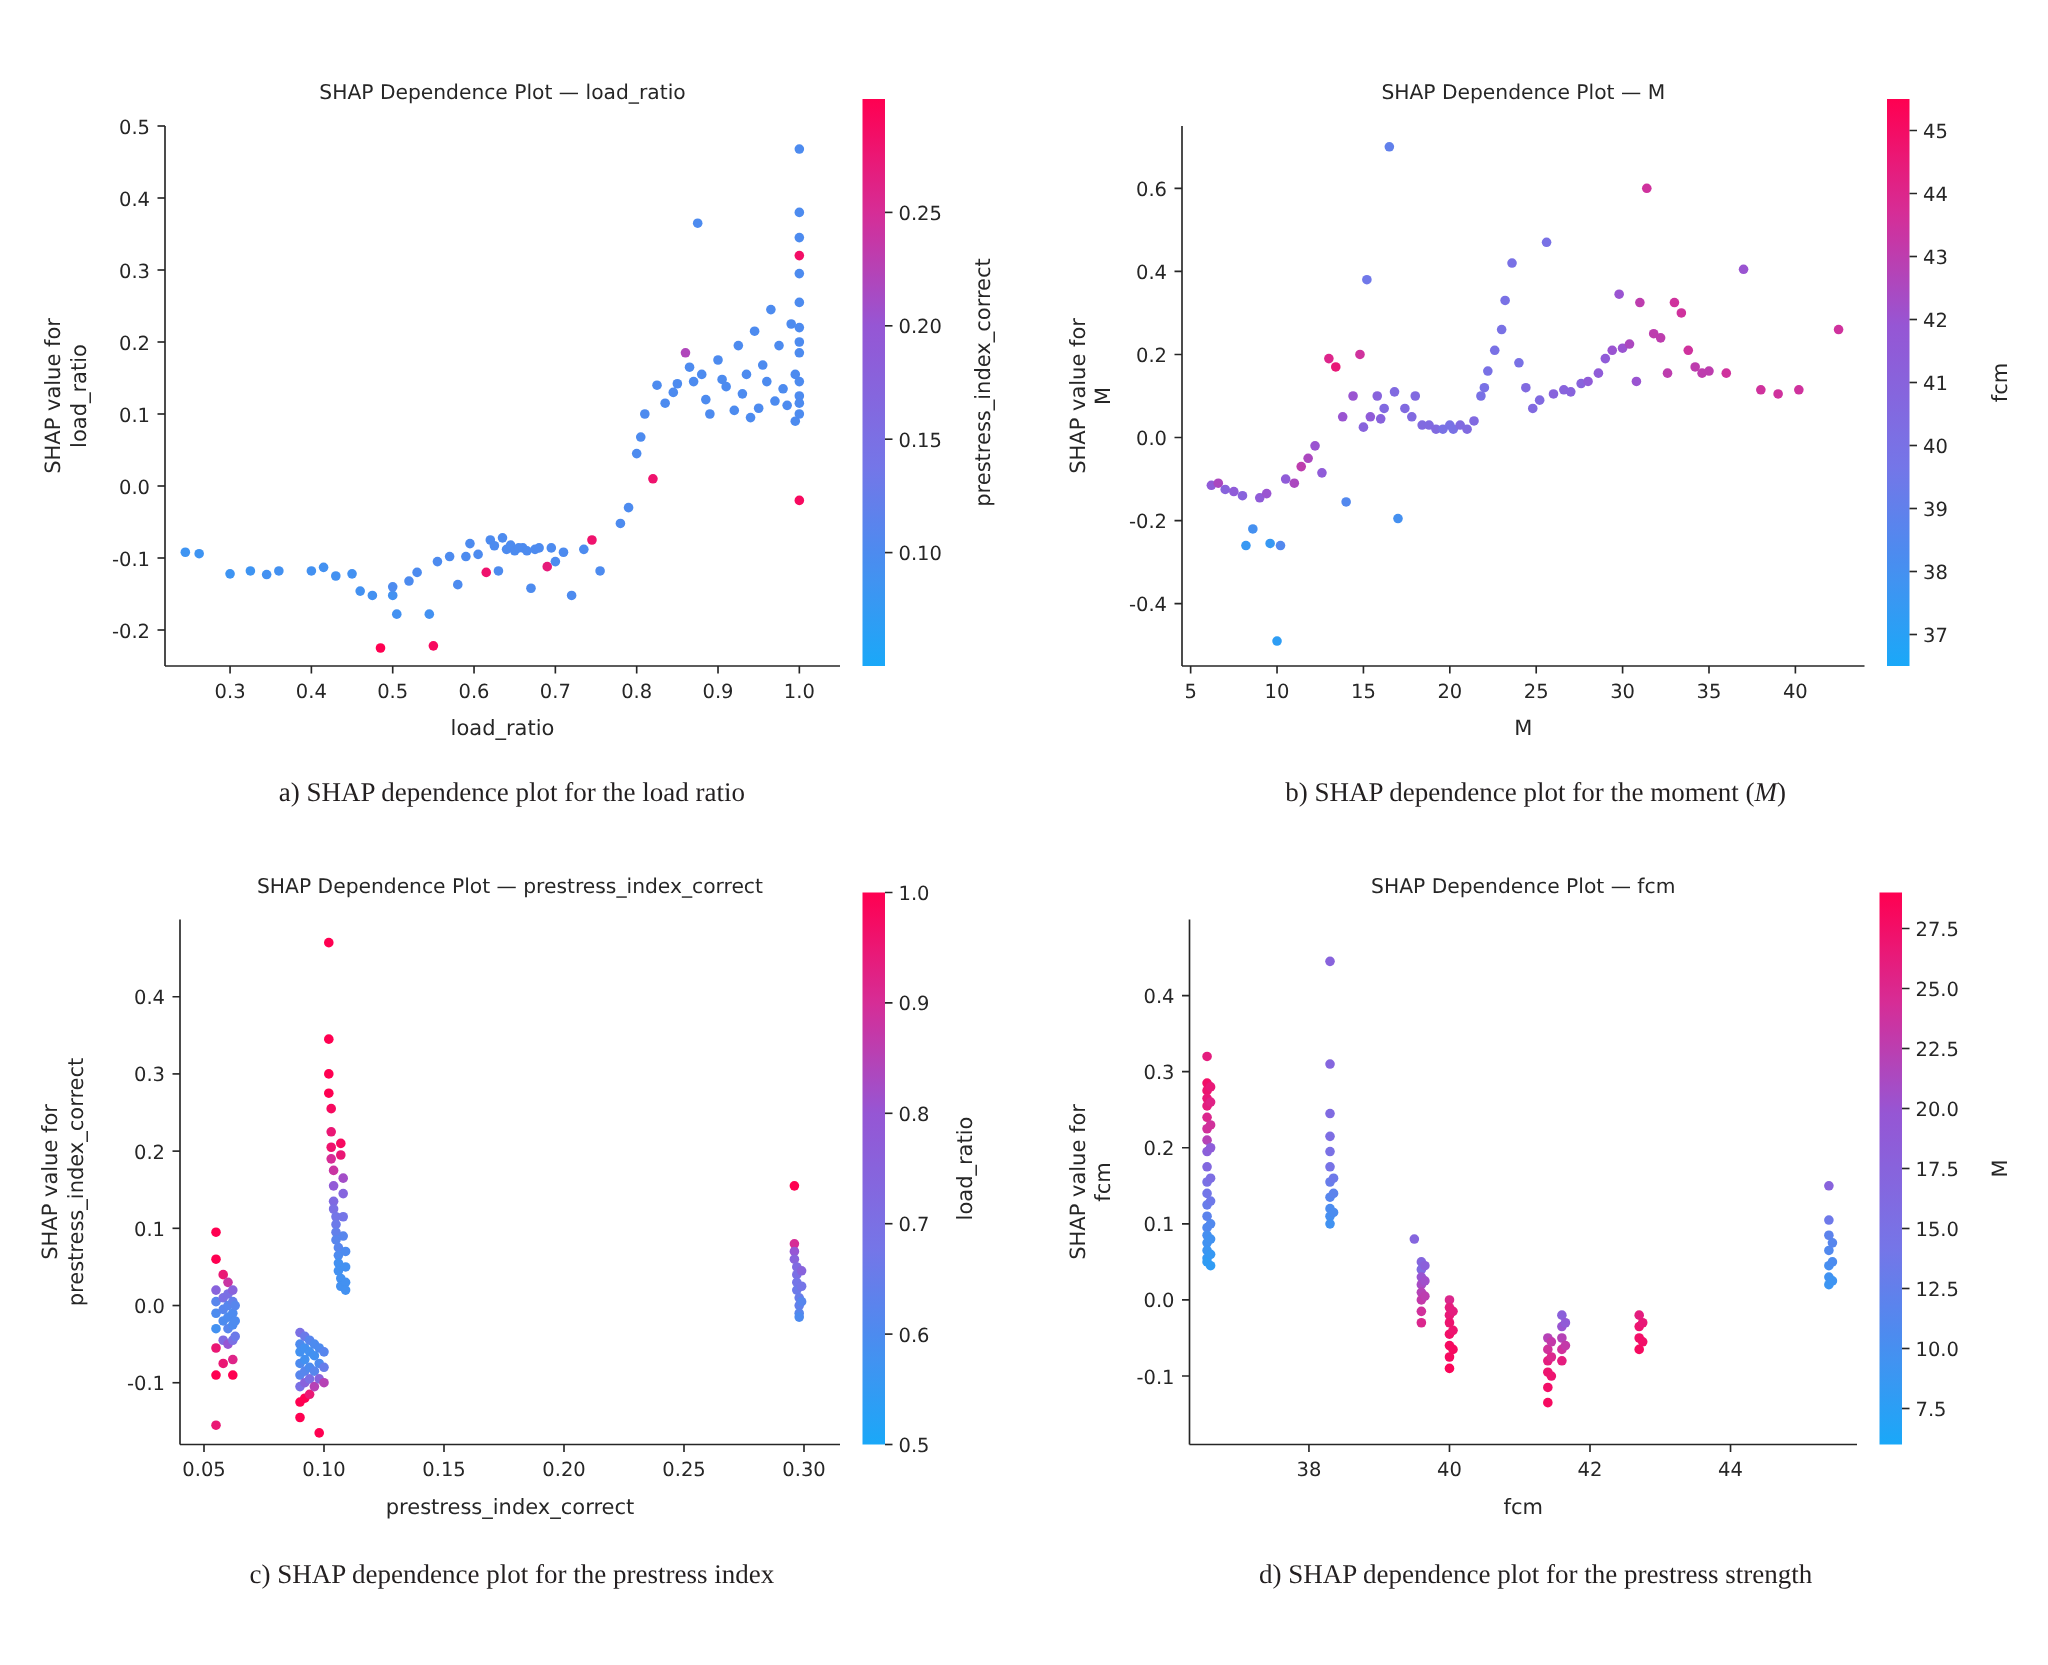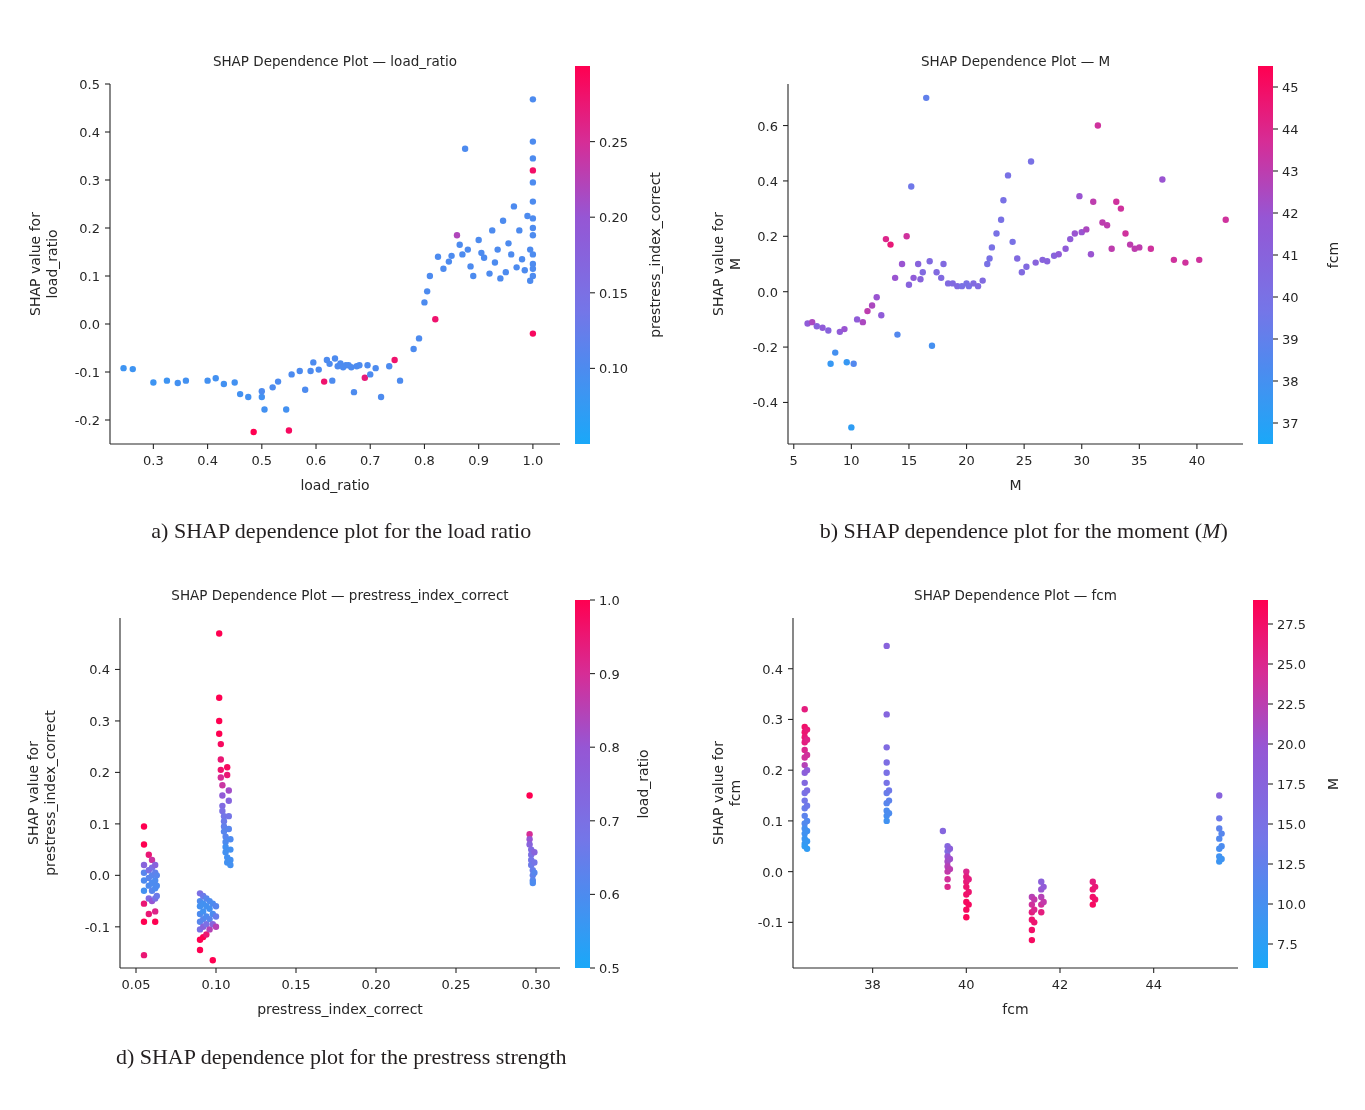--- a/index.html
+++ b/index.html
@@ -13,21 +13,21 @@
   .grid{
     display:grid;
     grid-template-columns:1fr 1fr;
     grid-template-rows:auto auto auto auto;
     width:1365px;
     margin-top:44px;
   }
   .panel{position:relative;}
   .cap{
     font-family:"Liberation Serif", serif;
-    font-size:22px;
+    font-size:18px;
     color:#231f20;
     text-align:center;
     padding:14px 10px 26px 10px;
   }
   .cap i{font-style:italic;}
   svg{display:block;}
   .ttl{font-size:13.5px;fill:#262626;}
   .tick{font-size:13px;fill:#262626;}
   .axlab{font-size:14px;fill:#262626;}
   .cbtick{font-size:13px;fill:#262626;}
@@ -744,14 +744,15 @@
         <path d="M585 134 L590 134" class="axis"></path>
         <text x="594" y="139" class="cbtick" text-anchor="start">22.5</text>
         <path d="M585 94 L590 94" class="axis"></path>
         <text x="594" y="99" class="cbtick" text-anchor="start">25.0</text>
         <path d="M585 54 L590 54" class="axis"></path>
         <text x="594" y="59" class="cbtick" text-anchor="start">27.5</text>
         <text x="655" y="214" class="axlab" text-anchor="middle" transform="rotate(-90 655 214)">M</text>
       </svg>
   </div>
 
+  <div class="cap">c) SHAP dependence plot for the prestress index</div>
   <div class="cap">d) SHAP dependence plot for the prestress strength</div>
 </div>
 
 </body></html>

